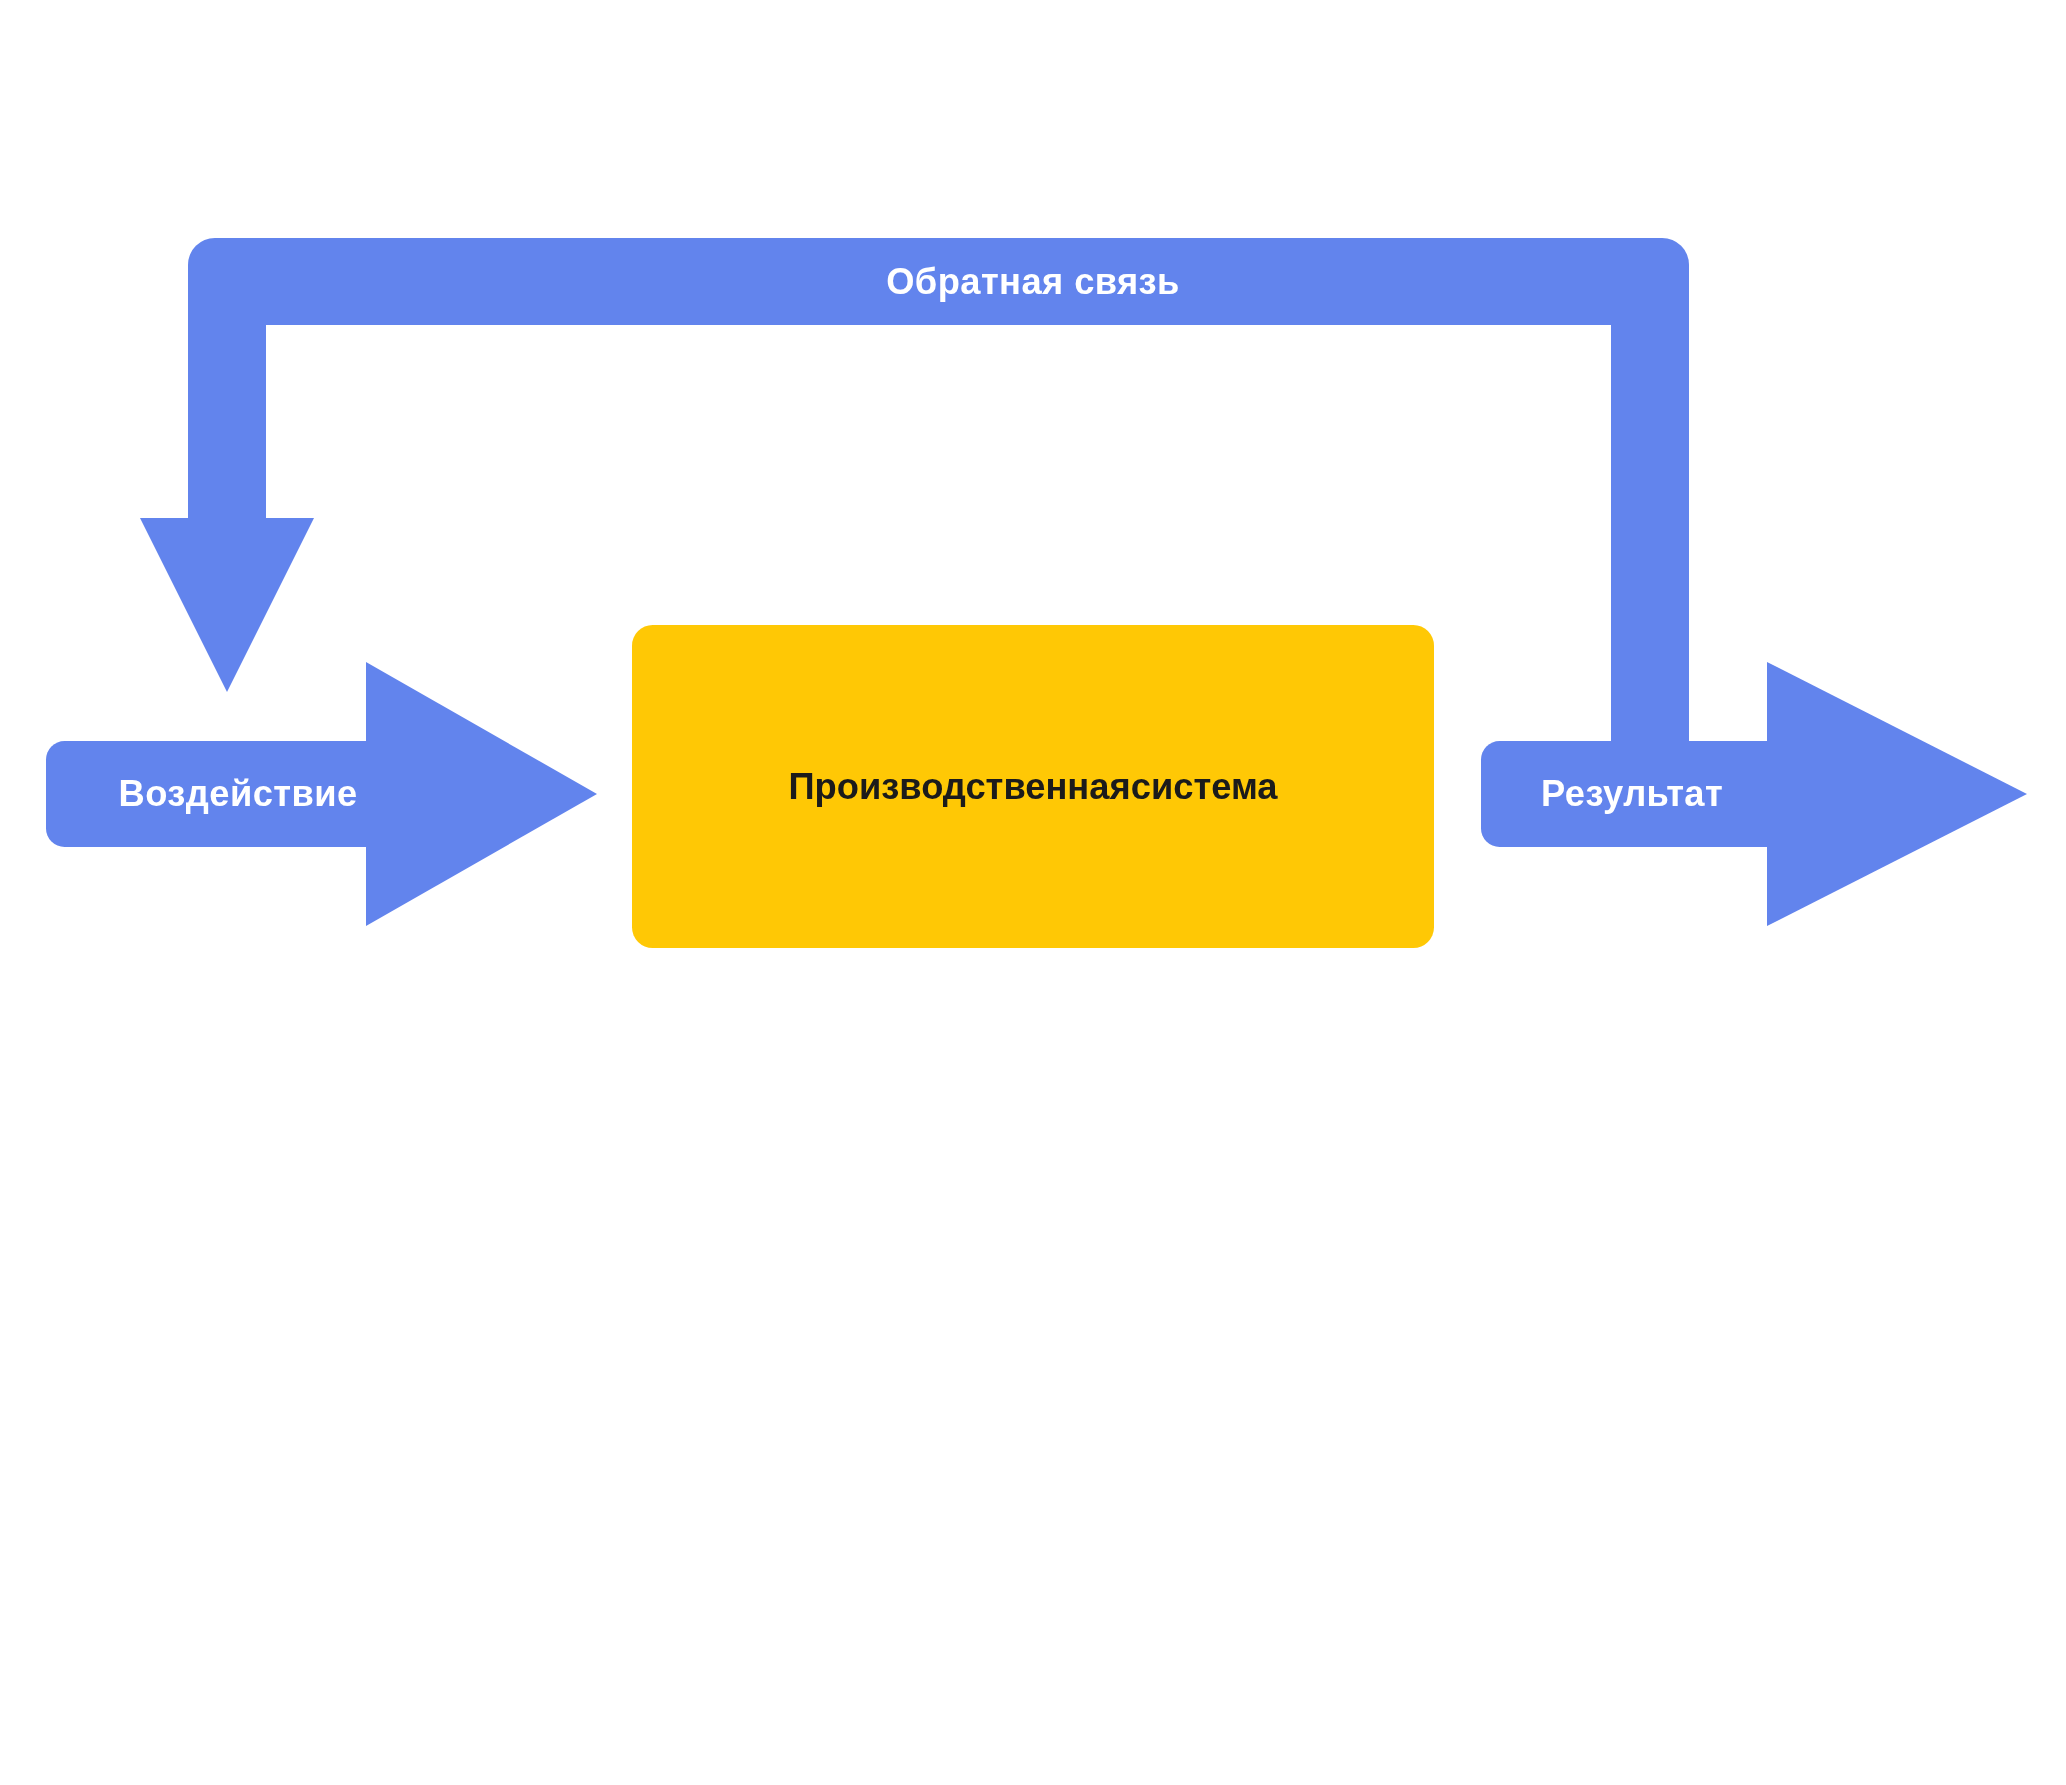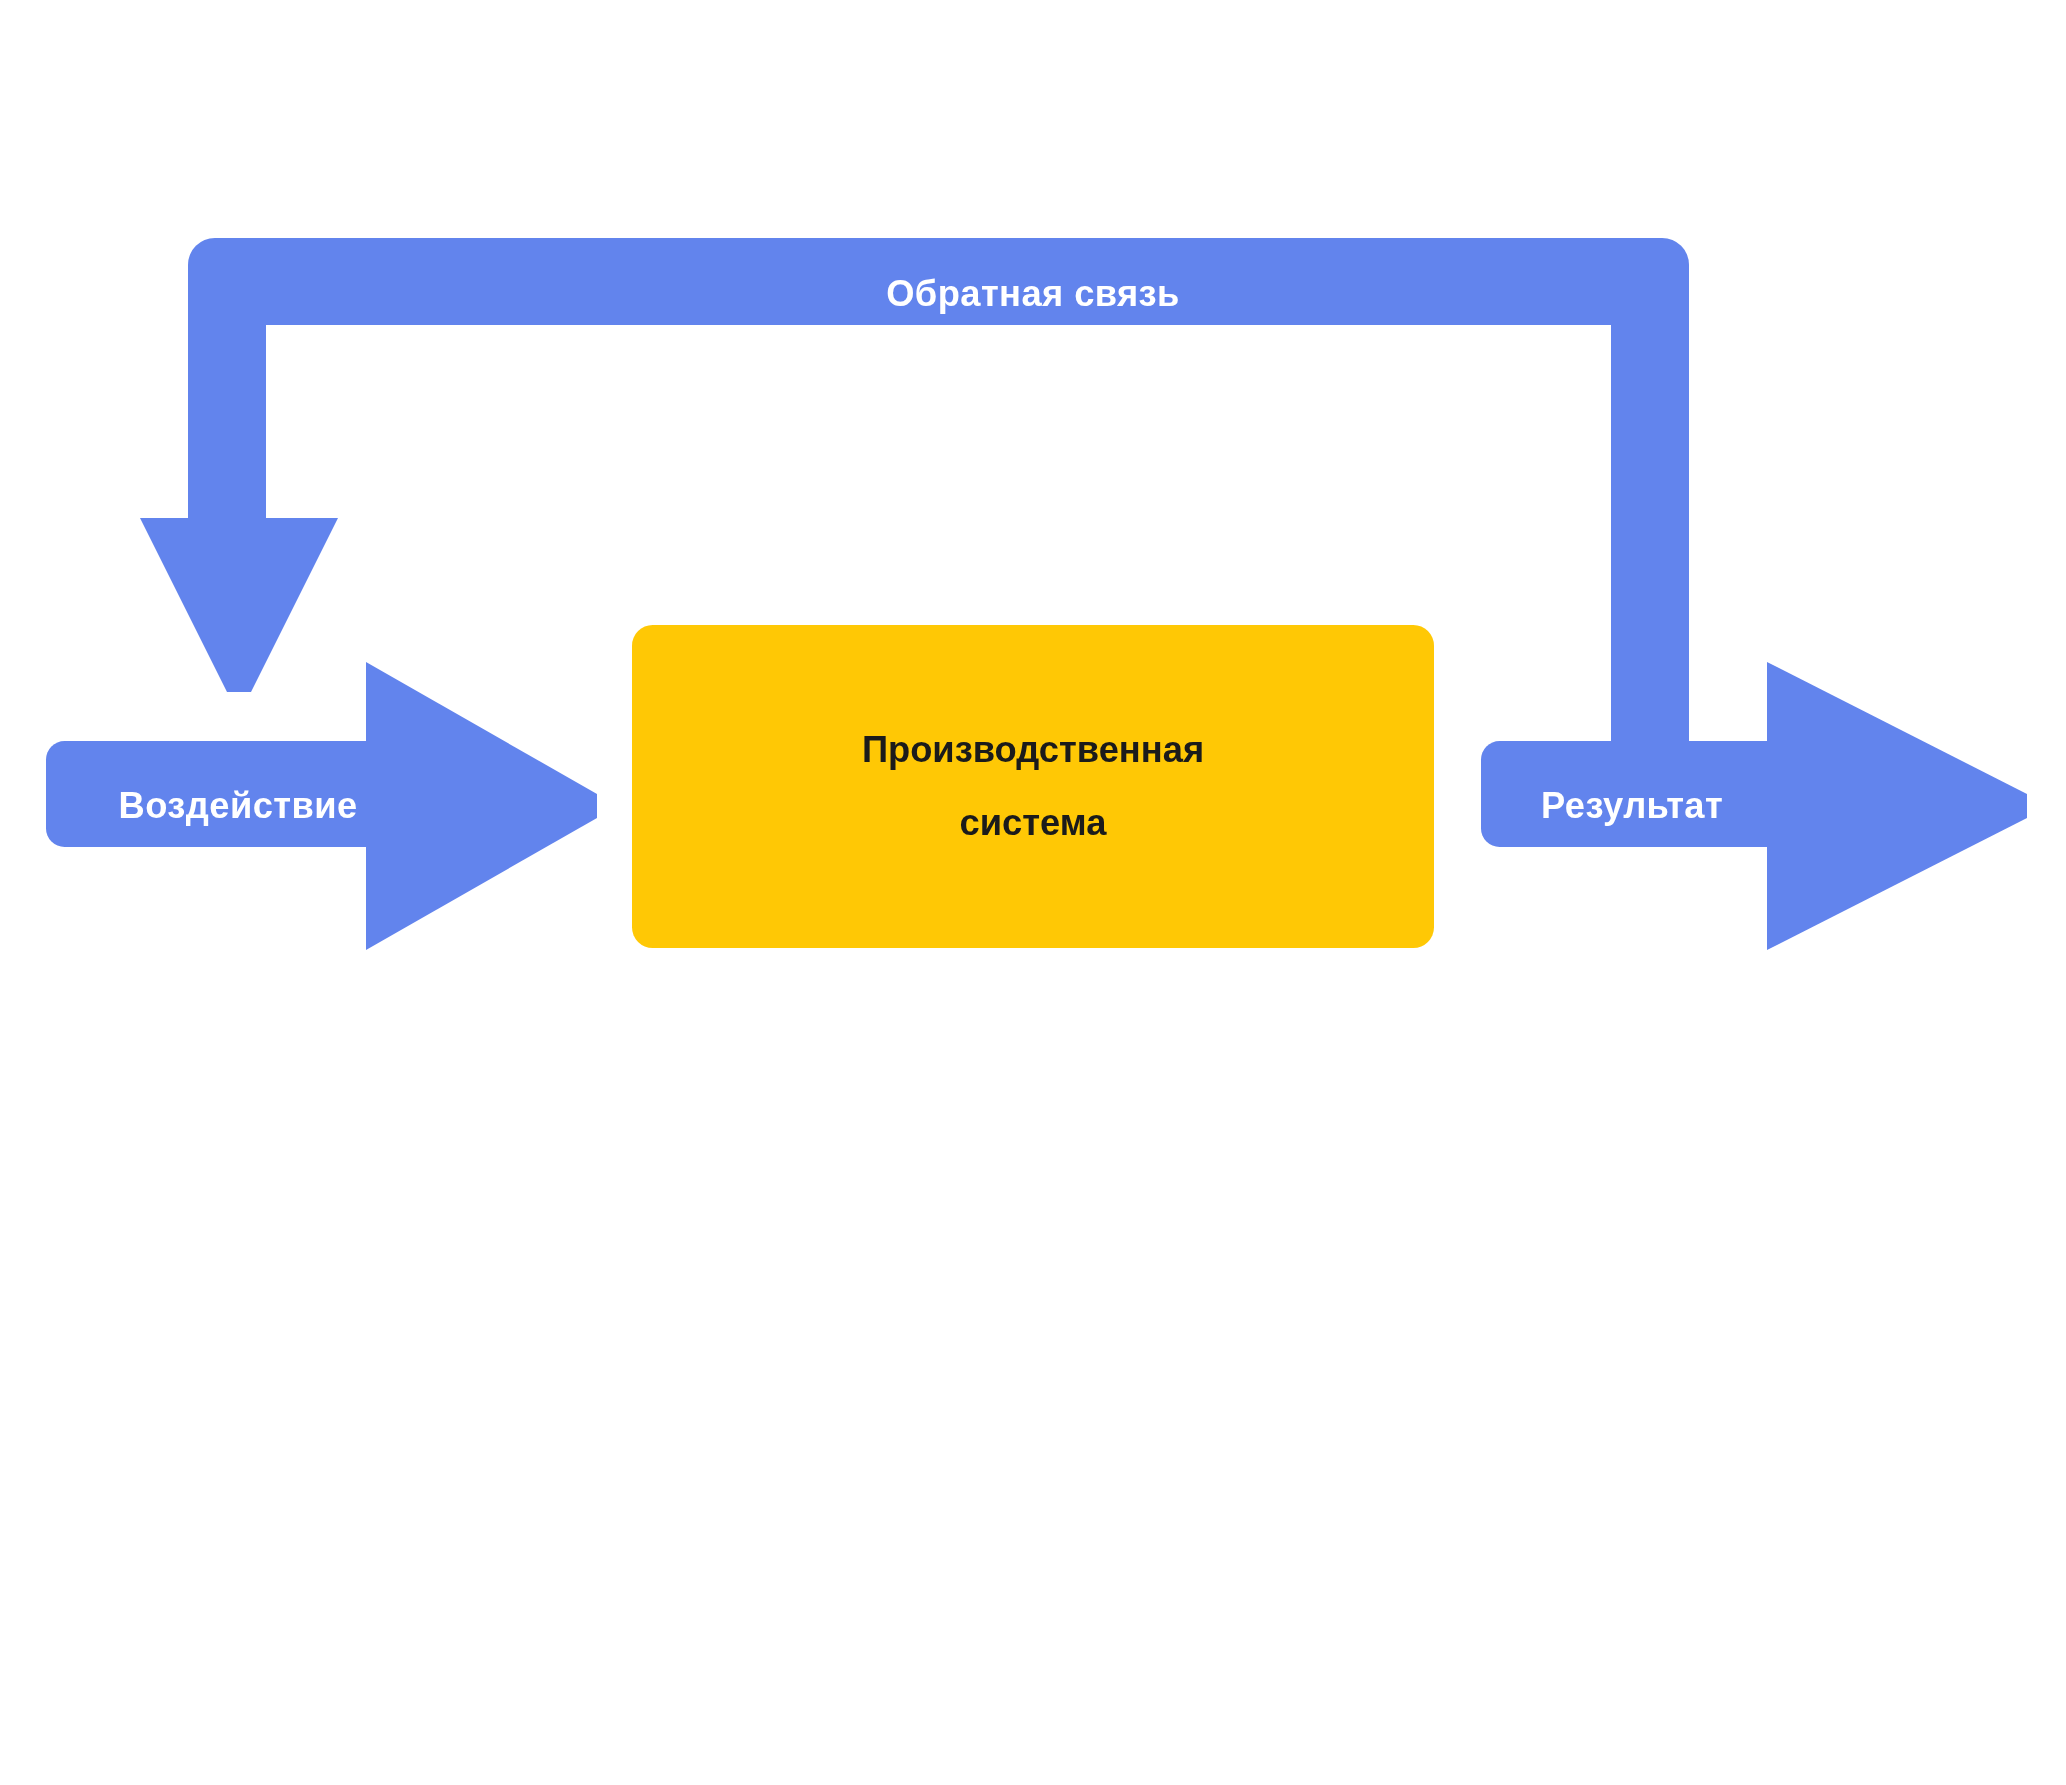--- a/index.html
+++ b/index.html
@@ -2,21 +2,21 @@
 <html style="--arrow-blue: #6284ED; --box-yellow: #FFC805; --text-on-blue: #FFFFFF; --text-on-yellow: #1B1B1B; --background: #FFFFFF;font-size:6.6px"><head>
 <meta charset="utf-8">
 <style>
   :root{
     --arrow-blue:#6284ED;
     --box-yellow:#FFC805;
     --text-on-blue:#FFFFFF;
     --text-on-yellow:#1B1B1B;
     --background:#FFFFFF;
   }
-  *{box-sizing:border-box;margin:0;padding:12px;}
+  *{box-sizing:border-box;margin:0;padding:0;}
   html,body{margin:0;padding:0;background:var(--background);}
   body{font-family:"Liberation Sans","DejaVu Sans",sans-serif;overflow:hidden;}
 
   
   .stage{
     position:relative;
     width:100vw;
     height:56.25vw;
     background:var(--background);
     overflow:hidden;
@@ -57,21 +57,21 @@
     border-top:6.413vw solid transparent;
     border-bottom:6.413vw solid transparent;
     border-left:11.198vw solid var(--arrow-blue);
   }
   .in-label{ left:2.214vw; top:35.873vw; width:18.62vw; height:5.143vw; line-height:5.143vw; }
 
   
   .sys-box{
     position:absolute; left:30.599vw; top:30.273vw; width:38.802vw; height:15.625vw;
     background:var(--box-yellow); border-radius:1.0vw;
-    display:flex; flex-direction:column; align-items:center; justify-content:center;
+    display:flex; flex-direction:row; align-items:center; justify-content:center;
   }
   .sys-line{
     color:var(--text-on-yellow); font-weight:700; font-size:1.758vw;
     line-height:2.344vw; text-align:center; white-space:nowrap;
   }
 
   
   .out-bar{
     left:71.680vw; top:35.873vw; width:15.104vw; height:5.143vw;
     border-top-left-radius:0.9vw; border-bottom-left-radius:0.9vw;

